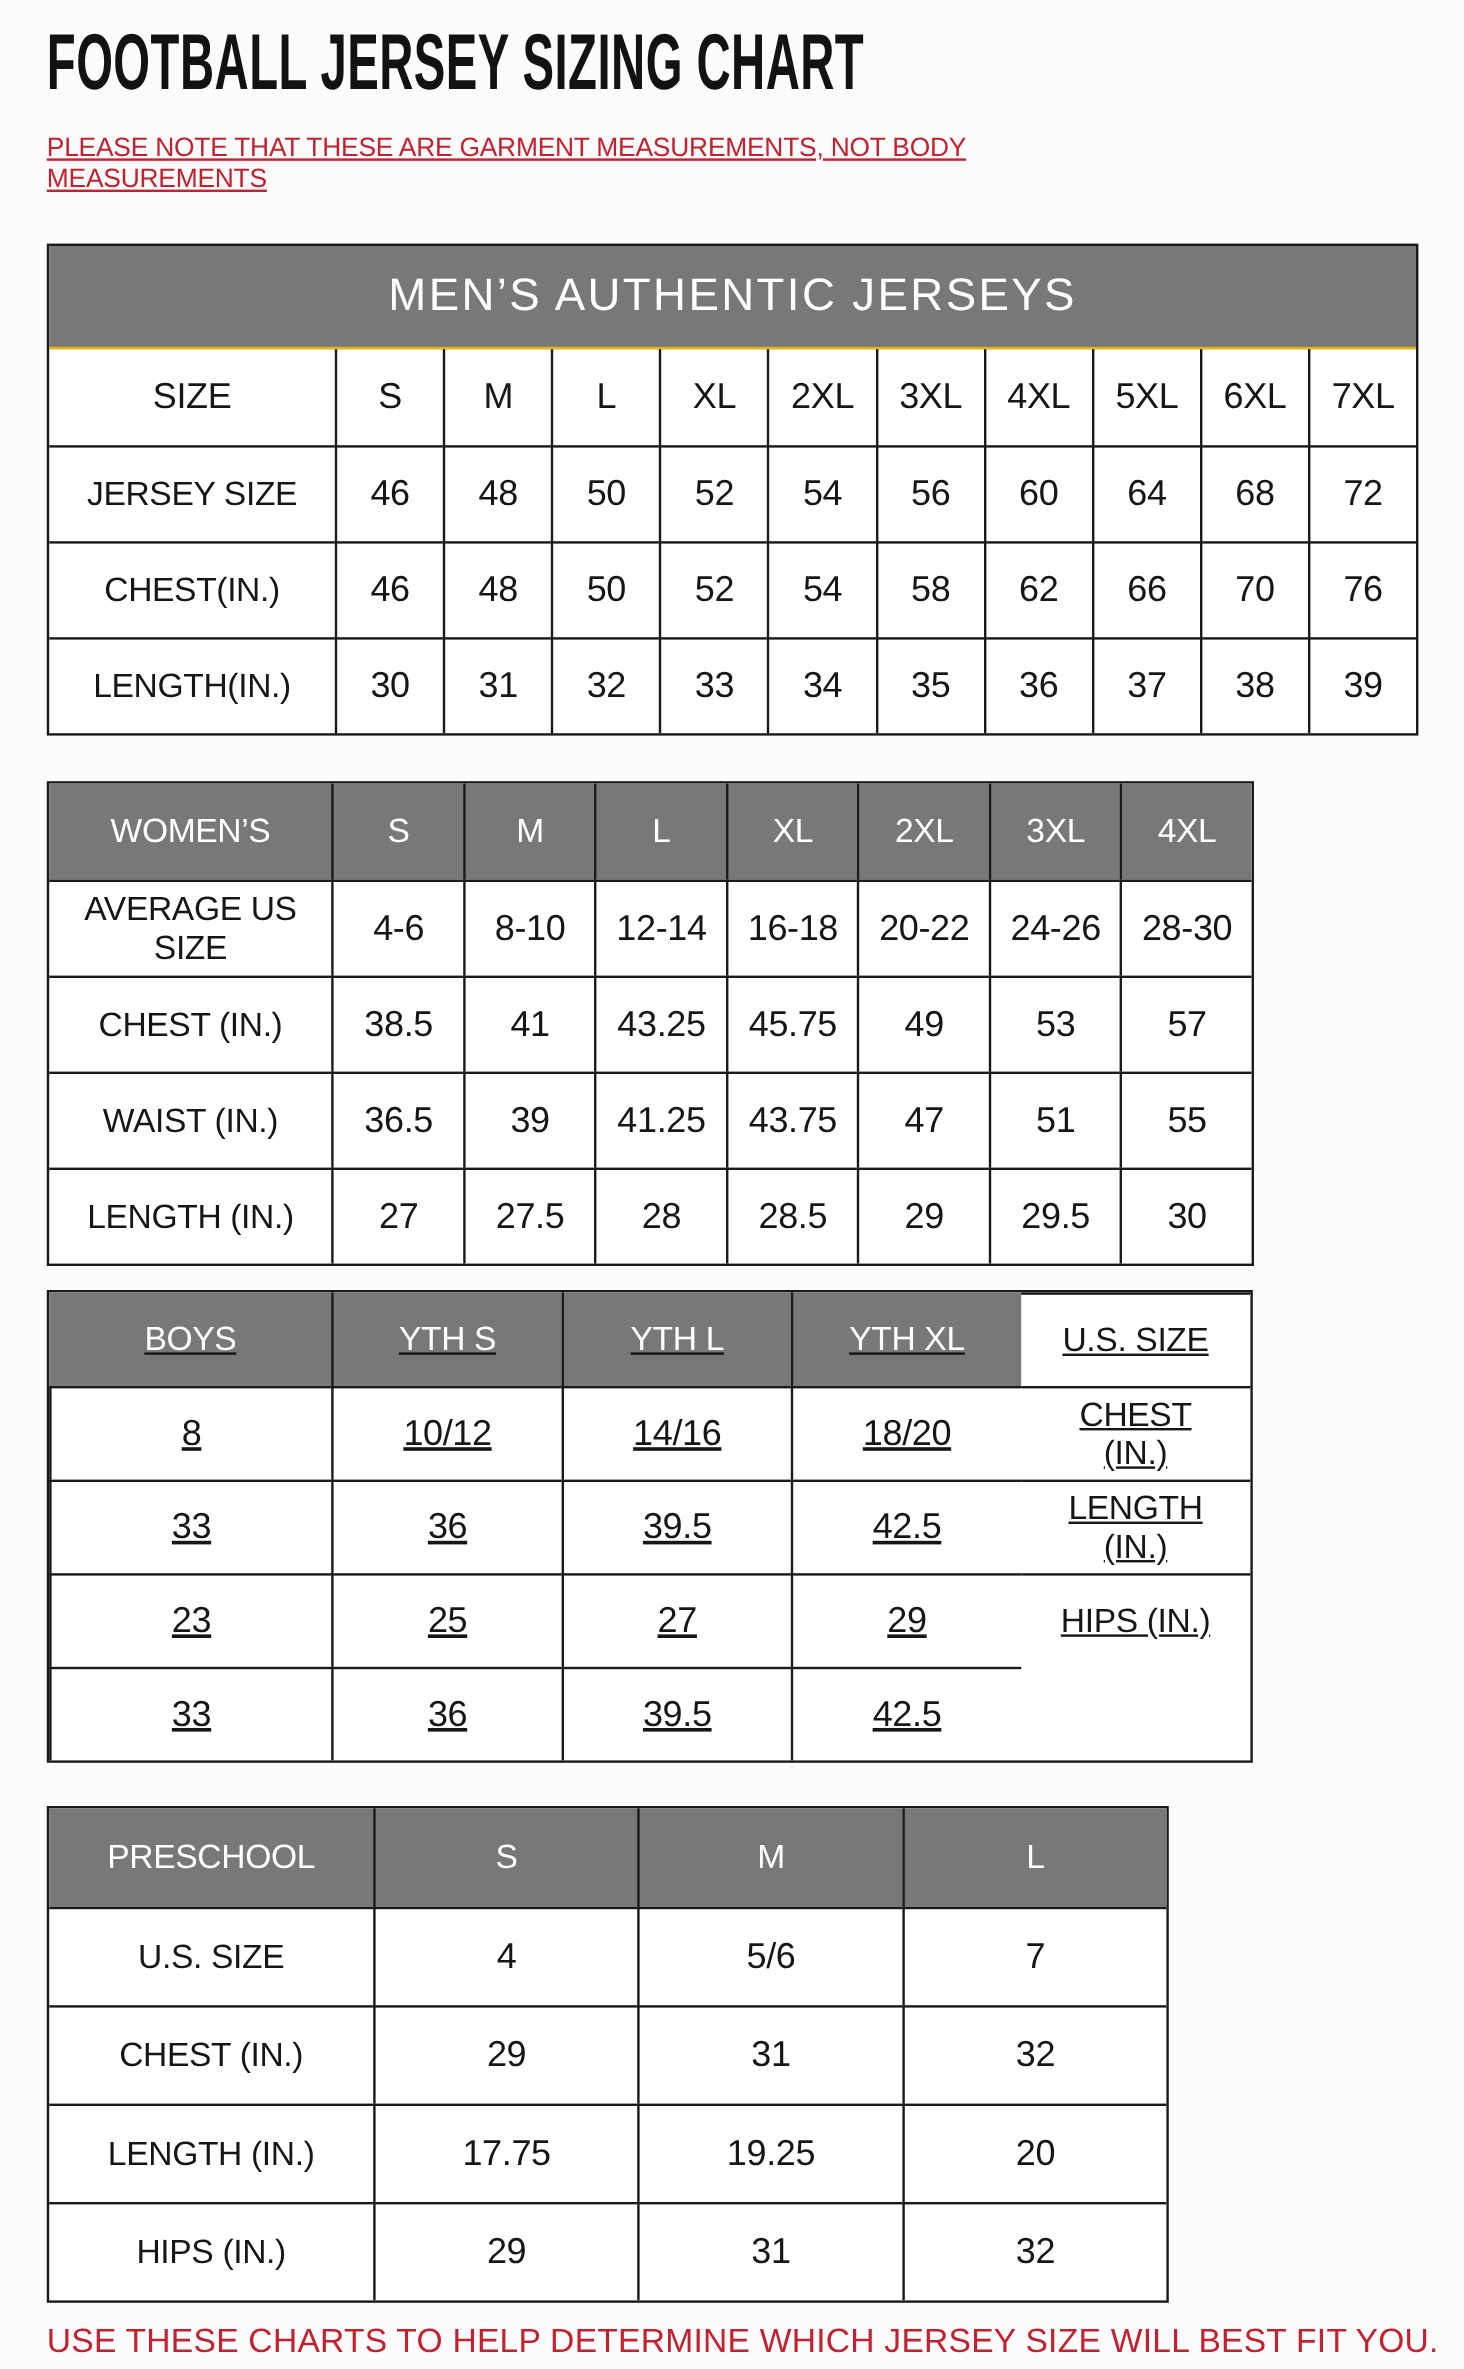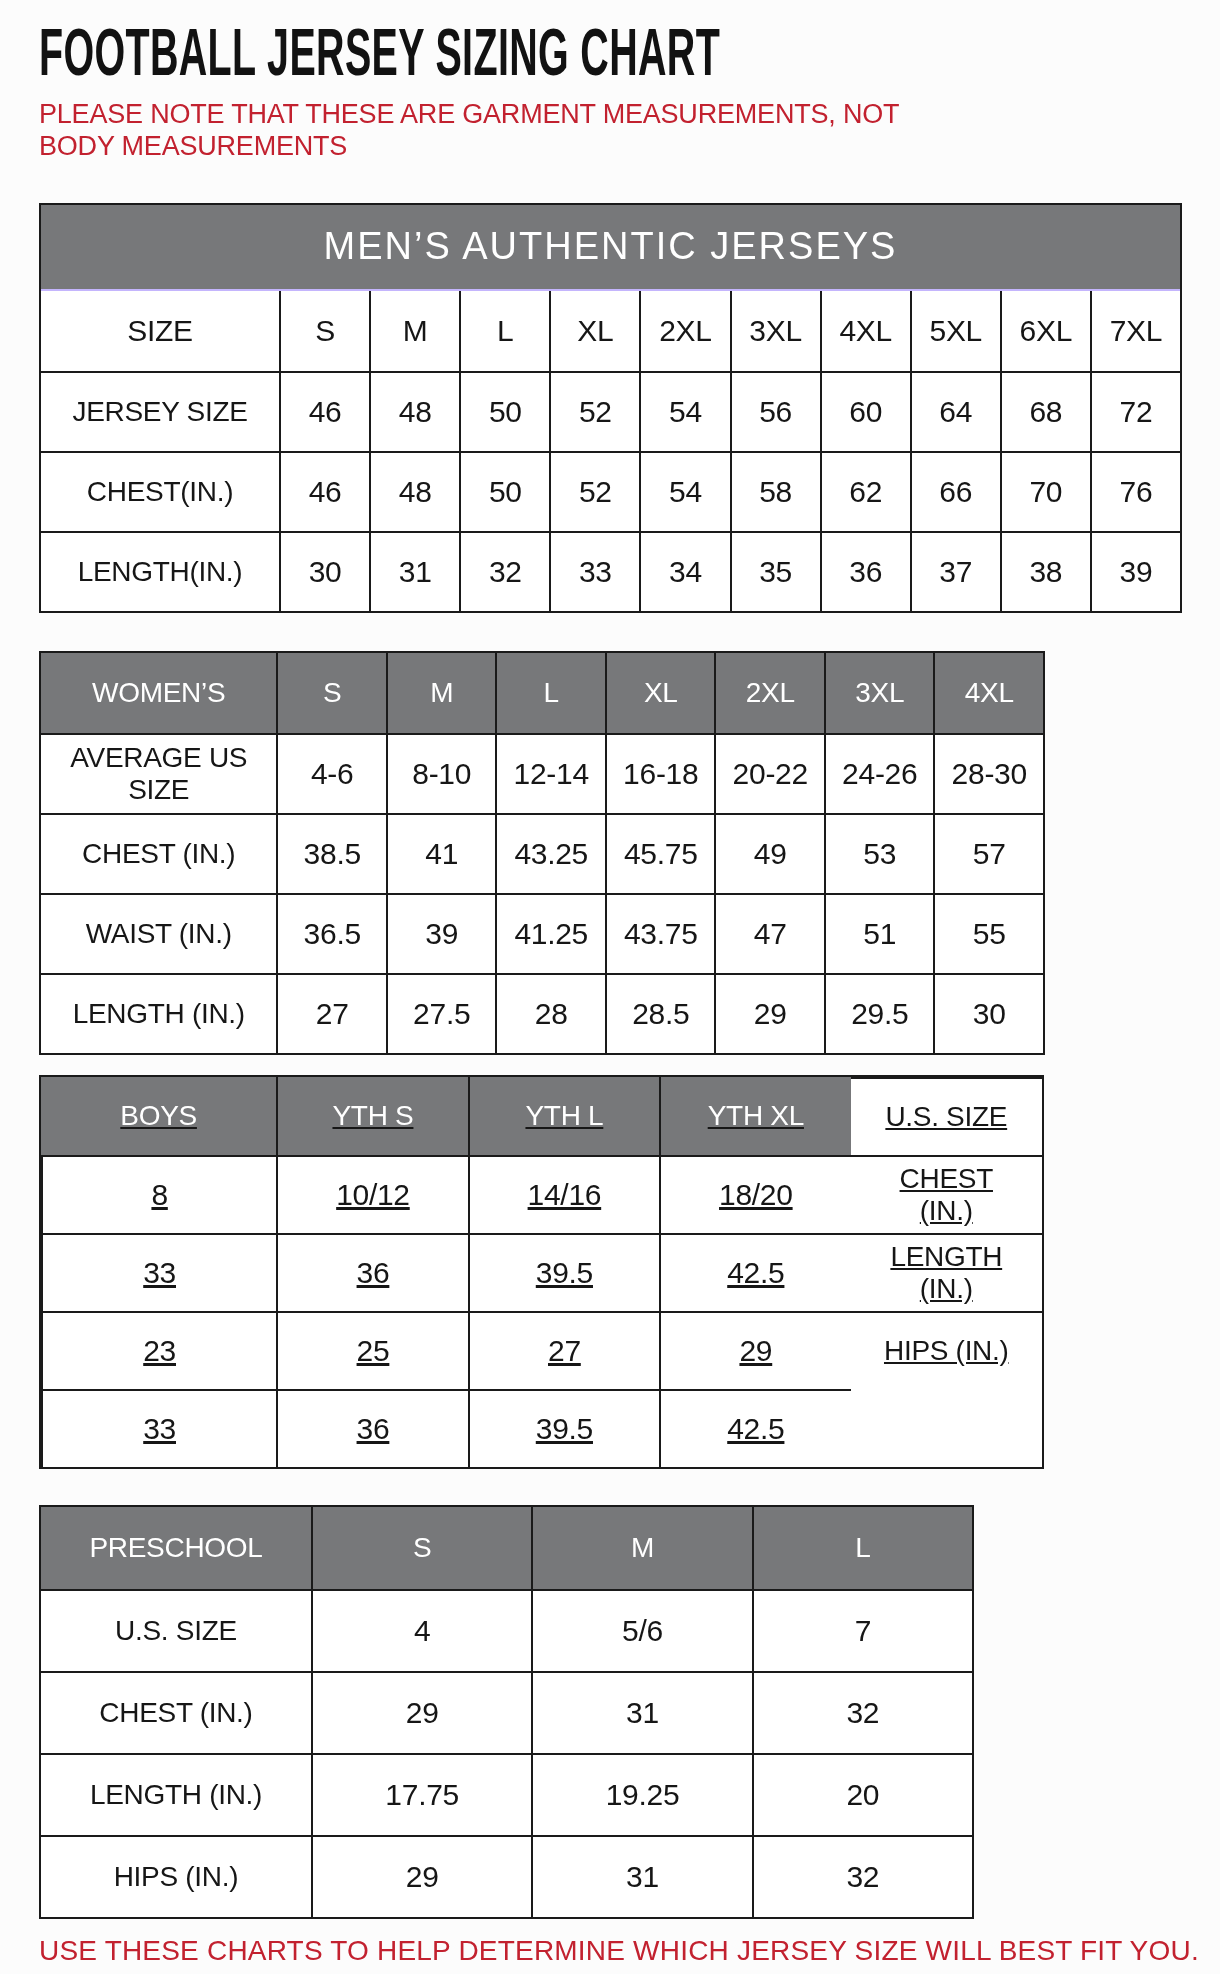--- a/index.html
+++ b/index.html
@@ -3,25 +3,25 @@
 <meta charset="utf-8">
 <style>
   html,body{margin:0;padding:0;}
   body{background:#fcfcfc;color:#161616;font-family:"Liberation Sans","DejaVu Sans",sans-serif;}
   .page{width:1220px;height:1974px;box-sizing:border-box;padding:14px 0 0 39px;overflow:hidden;background:#fcfcfc;}
 
   .title{height:68px;}
   .title-inner{display:inline-block;white-space:nowrap;font-weight:bold;font-size:54px;
     color:#121212;transform:scale(0.73,1.22);transform-origin:left top;letter-spacing:0.5px;}
 
-  .note{margin-top:16px;max-width:900px;font-size:27px;line-height:1.2;color:var(--accent-red,#c2212f);letter-spacing:-0.2px;}
+  .note{margin-top:28px;max-width:900px;font-size:22px;line-height:1.2;color:var(--accent-red,#c2212f);letter-spacing:-0.2px;text-decoration:underline;}
 
   .tbl{border:2px solid #1a1a1a;background:#ffffff;box-sizing:border-box;}
   .bar{height:84px;background:var(--header-gray,#77787a);color:#fff;display:flex;align-items:center;justify-content:center;
-    font-size:38px;letter-spacing:2px;border-bottom:2px solid #c4b5fd;}
+    font-size:38px;letter-spacing:2px;border-bottom:2px solid #eab308;}
   .grid{display:grid;}
 
   #tbl-mens{width:1143px;margin-top:40px;}
   #tbl-mens .grid{grid-template-columns:20.9% repeat(10,1fr);grid-auto-rows:80px;}
 
   #tbl-womens{width:1006px;margin-top:38px;}
   #tbl-womens .grid{grid-template-columns:23.5% repeat(7,1fr);grid-auto-rows:80px;border-radius:11px;}
 
   #tbl-boys{width:1005px;margin-top:20px;text-decoration:underline;}
   #tbl-boys .grid{grid-template-columns:23.5% repeat(4,1fr);grid-auto-rows:78px;}

